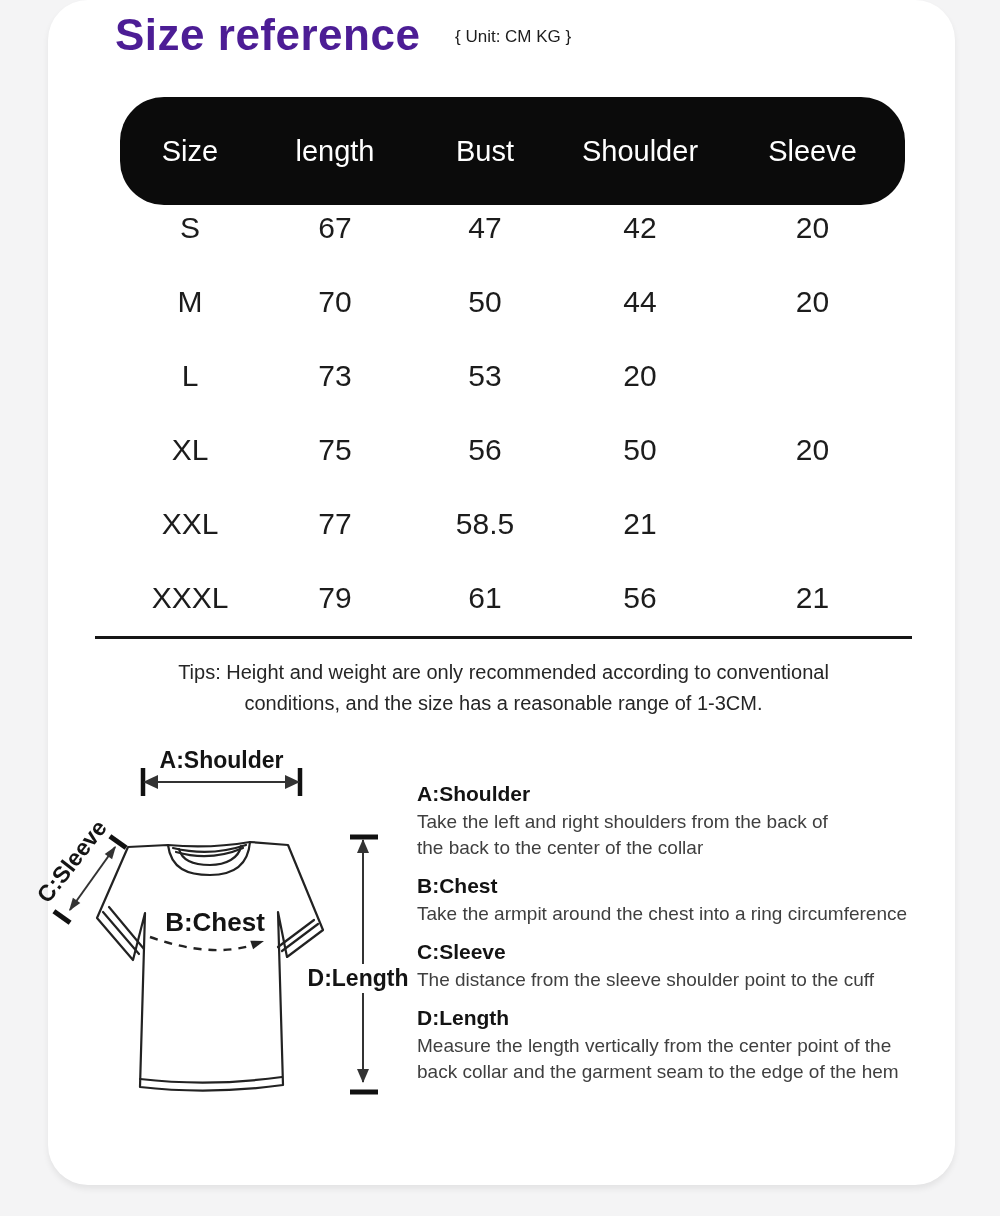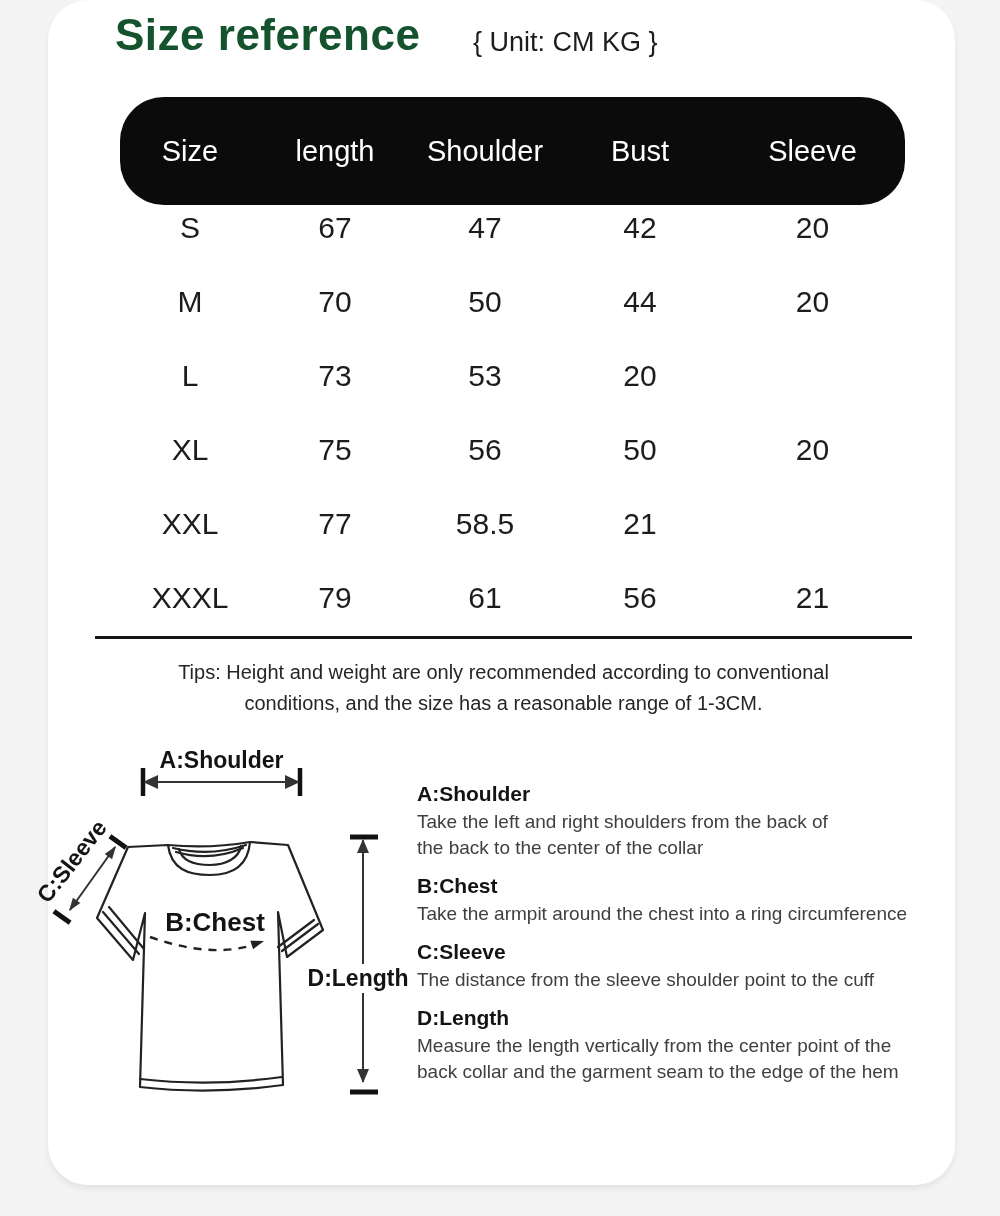--- a/index.html
+++ b/index.html
@@ -3,22 +3,22 @@
 <meta charset="utf-8">
 <style>
   html,body{margin:0;padding:0;background:#e9e9eb;}
   .page{position:relative;width:1000px;height:1216px;background:#f4f4f5;overflow:hidden;
         font-family:"Liberation Sans",sans-serif;}
   .card{position:absolute;left:48px;top:0;width:907px;height:1185px;background:#ffffff;
         border-radius:40px;box-shadow:0 4px 6px rgba(0,0,0,0.07);}
   .content{position:absolute;inset:0;}
 
   
-  .title{position:absolute;left:115px;top:10px;font-size:44px;font-weight:800;color:#14532d;letter-spacing:0.5px;}
-  .unit{position:absolute;left:473px;top:27px;font-size:27px;font-weight:400;color:#1d1d1d;}
+  .title{position:absolute;left:115px;top:10px;font-size:44px;font-weight:800;color:#4c1d95;letter-spacing:0.5px;}
+  .unit{position:absolute;left:455px;top:27px;font-size:17px;font-weight:400;color:#1d1d1d;}
 
   
   .grid5{display:grid;grid-template-columns:140px 150px 150px 160px 185px;align-items:center;}
   .pill{position:absolute;left:120px;top:97px;width:785px;height:108px;background:#0b0b0b;border-radius:44px;}
   .pill .cell{color:#ffffff;font-size:29px;text-align:center;}
   .tbody{position:absolute;left:120px;top:191px;width:785px;}
   .trow{height:74px;}
   .trow .cell{font-size:30px;color:#1c1c1c;text-align:center;}
 
   .divider{position:absolute;left:95px;top:636px;width:817px;height:3px;background:#161616;}
@@ -49,22 +49,22 @@
 <div class="page">
   <div class="card"></div>
   <div class="content">
 
     <div class="title">Size reference</div>
     <div class="unit">{ Unit: CM KG }</div>
 
     <div class="pill grid5">
       <div class="cell">Size</div>
       <div class="cell">length</div>
+      <div class="cell">Bust</div>
       <div class="cell">Shoulder</div>
-      <div class="cell">Bust</div>
       <div class="cell">Sleeve</div>
     </div>
 
     <div class="tbody">
       <div class="trow grid5">
         <div class="cell">S</div>
         <div class="cell">67</div>
         <div class="cell">47</div>
         <div class="cell">42</div>
         <div class="cell">20</div>

